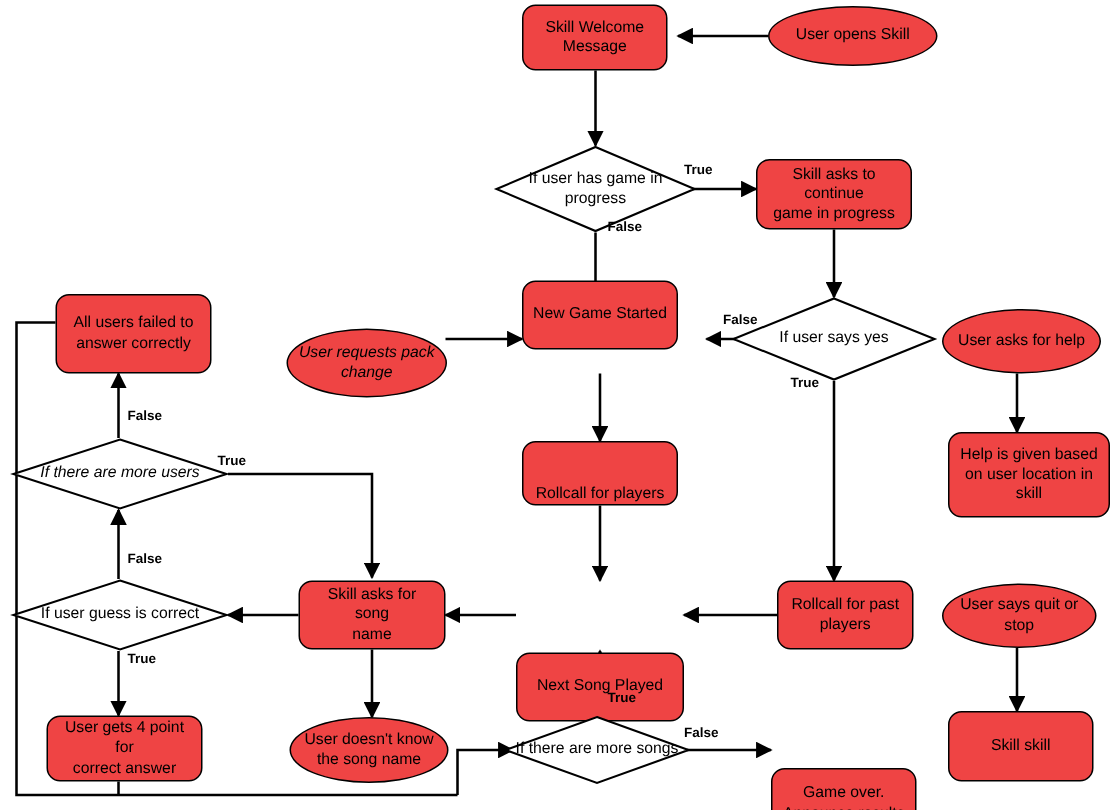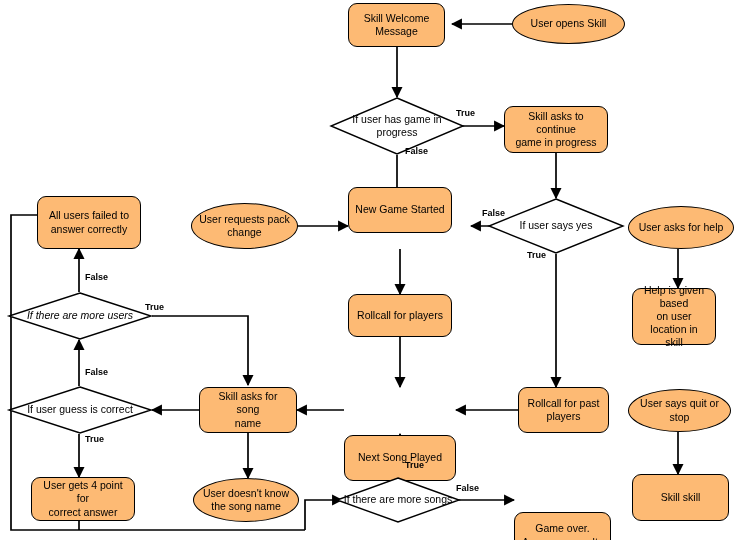--- a/index.html
+++ b/index.html
@@ -29,21 +29,21 @@
   .node {
     position: absolute;
     box-sizing: border-box;
     display: flex;
     align-items: center;
     justify-content: center;
     text-align: center;
     color: #000000;
     font-size: 10.5px;
     line-height: 1.25;
-    background: #fdba74;
+    background: #ef4444;
     z-index: 2;
   }
   .node.rect {
     border: 1.3px solid #000000;
     border-radius: 9px;
   }
   .node.ellipse {
     border: 1.3px solid #000000;
     border-radius: 50%;
   }
@@ -194,48 +194,48 @@
     <svg width="136" height="56" viewBox="0 0 136 56" xmlns="http://www.w3.org/2000/svg">
       <polygon points="68,1 135,28 68,55 1,28" fill="#ffffff" stroke="#000000" stroke-width="1.4"></polygon>
     </svg>
     <span class="lbl">If user says yes</span>
   </div>
 
   <div class="node ellipse" style="left:628px; top:206px; width:106px; height:43px;">
     <span class="lbl">User asks for help</span>
   </div>
 
-  <div class="node rect" style="left:632px; top:288px; width:84px; height:57px;">
+  <div class="node rect" style="left:632px; top:288px; width:108px; height:57px;">
     <span class="lbl">Help is given based
 on user location in
 skill</span>
   </div>
 
   <div class="node rect" style="left:37px; top:196px; width:104px; height:53px;">
     <span class="lbl">All users failed to
 answer correctly</span>
   </div>
 
-  <div class="node ellipse" style="left:191px; top:203px; width:107px; height:46px;">
+  <div class="node ellipse" style="left:191px; top:219px; width:107px; height:46px;font-style:italic;">
     <span class="lbl">User requests pack
 change</span>
   </div>
 
   <div class="node rect" style="left:348px; top:187px; width:104px; height:46px;">
     <span class="lbl">New Game Started</span>
   </div>
 
   <div class="diamond-wrap" style="left:8px; top:292px; width:144px; height:48px;font-style:italic;">
     <svg width="144" height="48" viewBox="0 0 144 48" xmlns="http://www.w3.org/2000/svg">
       <polygon points="72,1 143,24 72,47 1,24" fill="#ffffff" stroke="#000000" stroke-width="1.4"></polygon>
     </svg>
     <span class="lbl">If there are more users</span>
   </div>
 
-  <div class="node rect" style="left:348px; top:294px; width:104px; height:43px;">
+  <div class="node rect" style="left:348px; top:294px; width:104px; height:43px;align-items:flex-end;">
     <span class="lbl">Rollcall for players</span>
   </div>
 
   <div class="diamond-wrap" style="left:8px; top:386px; width:144px; height:48px;">
     <svg width="144" height="48" viewBox="0 0 144 48" xmlns="http://www.w3.org/2000/svg">
       <polygon points="72,1 143,24 72,47 1,24" fill="#ffffff" stroke="#000000" stroke-width="1.4"></polygon>
     </svg>
     <span class="lbl">If user guess is correct</span>
   </div>
 

